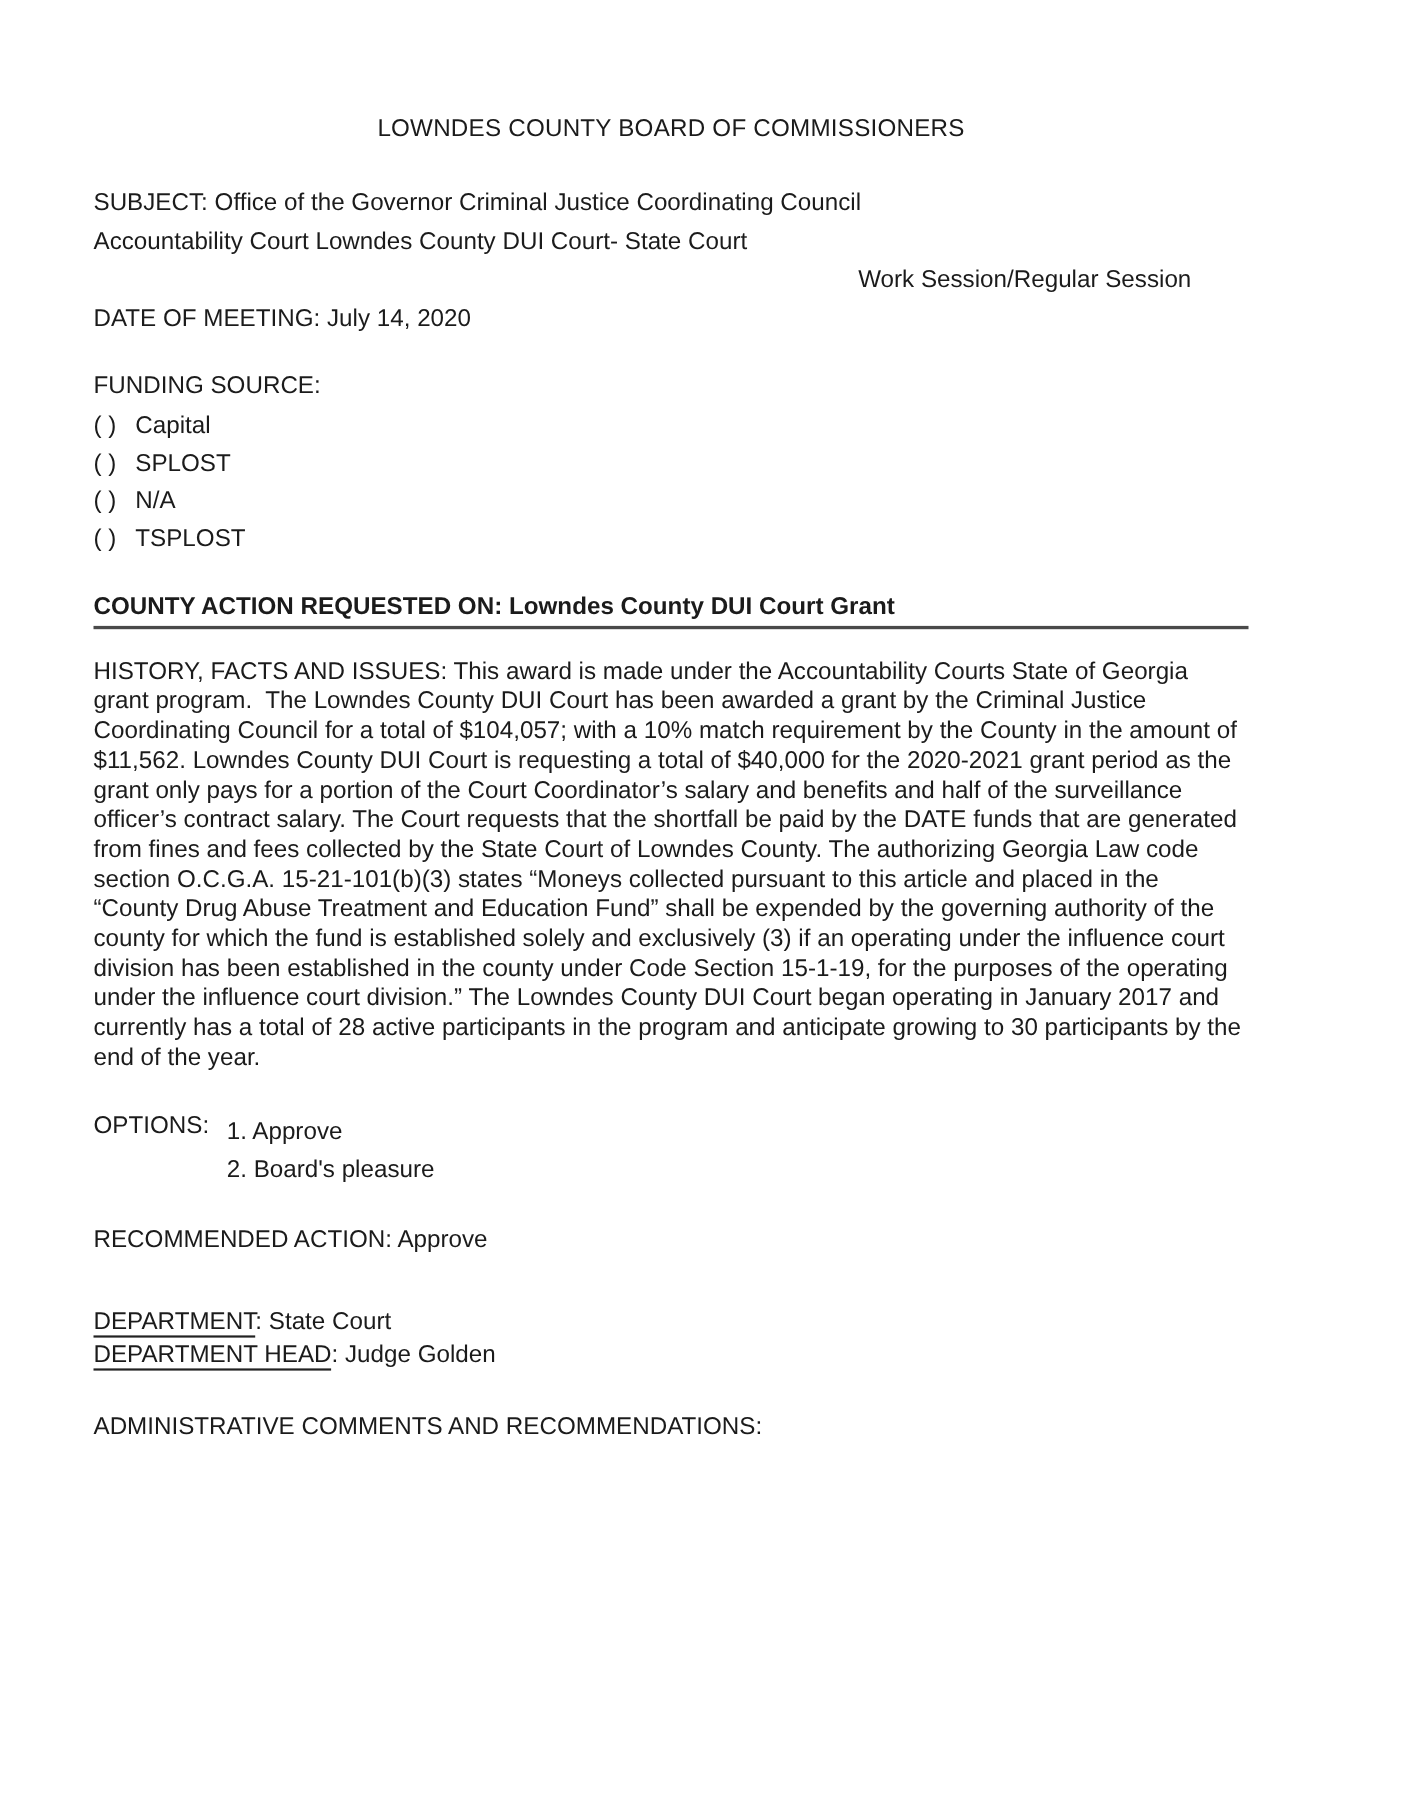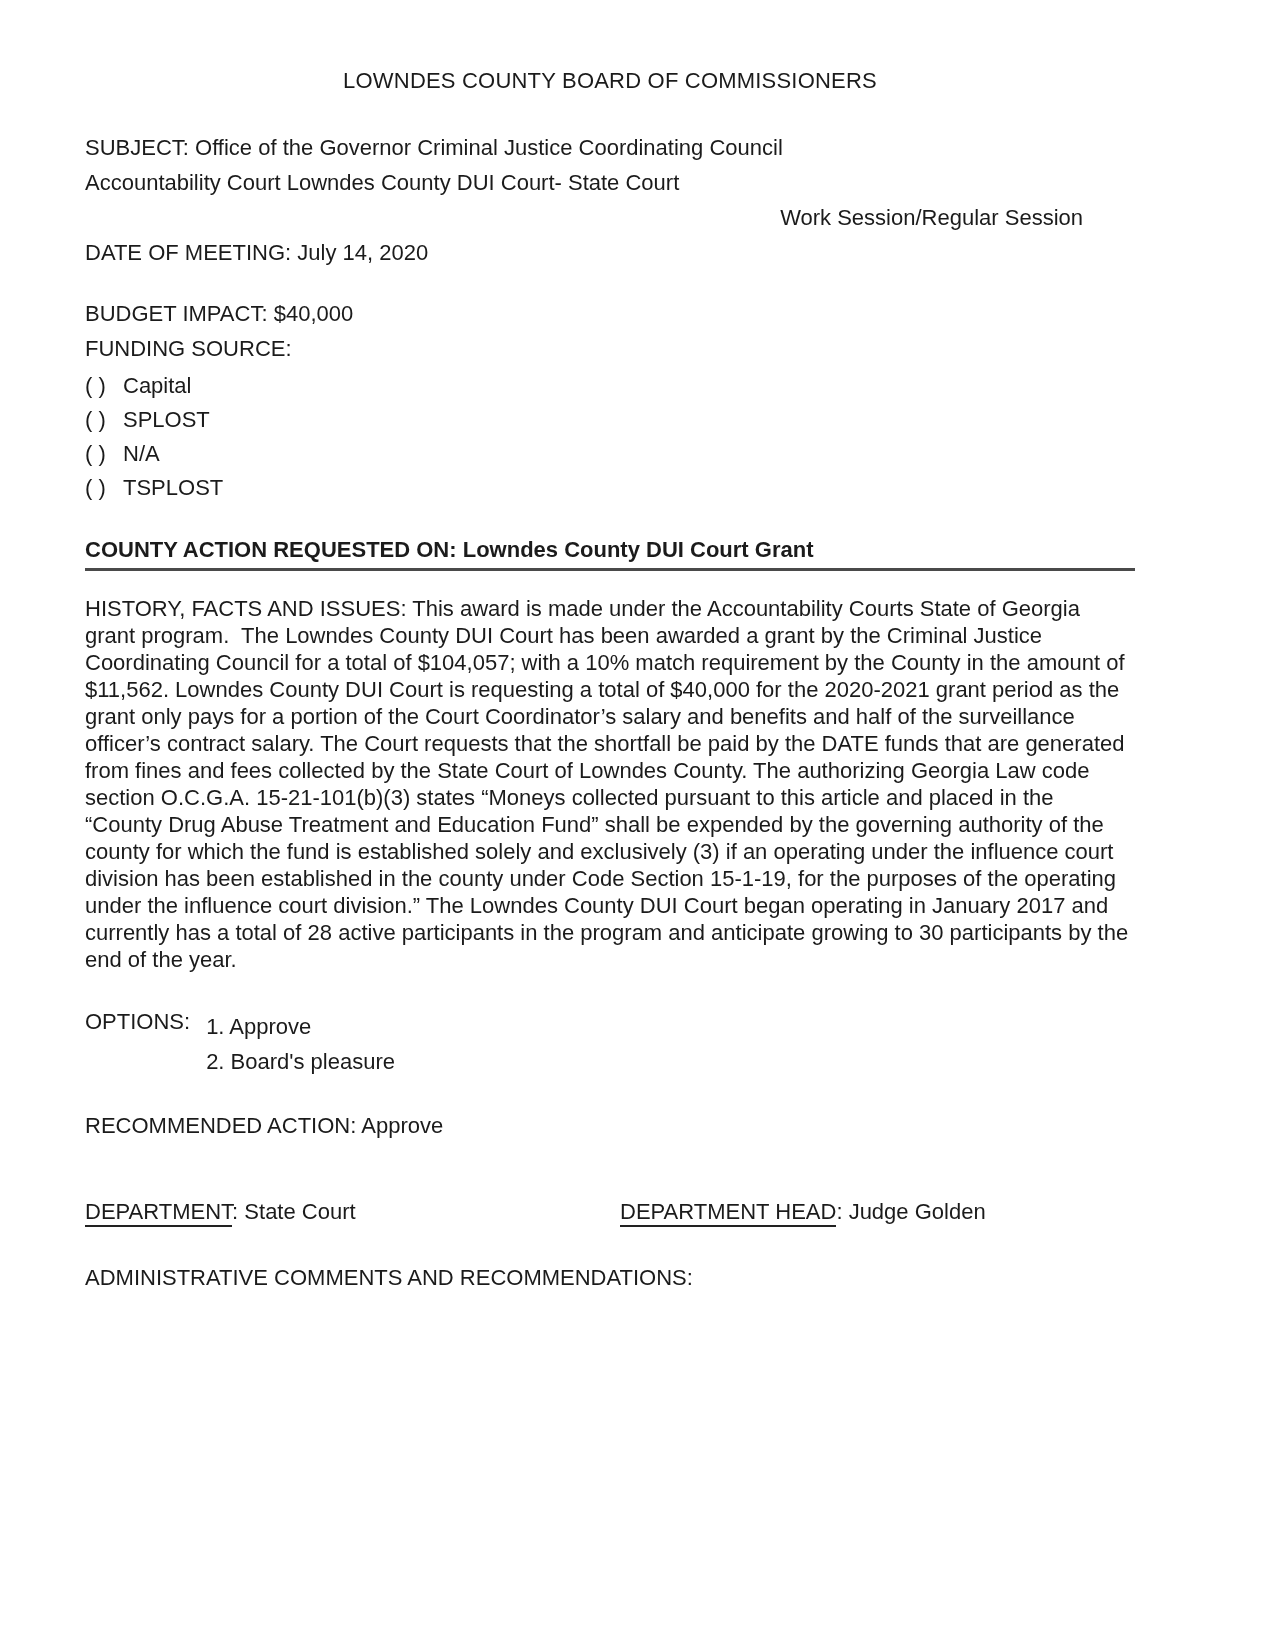--- a/index.html
+++ b/index.html
@@ -3,21 +3,21 @@
 <meta charset="utf-8">
 <style>
   html, body { margin: 0; padding: 0; background: #e8e8e8; }
   .page {
     position: relative;
     width: 1275px;
     height: 1651px;
     margin: 0 auto;
     background: #ffffff;
     box-sizing: border-box;
-    padding: 64px 140px 40px 85px;
+    padding: 100px 140px 40px 85px;
     font-family: "Liberation Sans", sans-serif;
     color: #1b1b1b;
     font-size: 22px;
     overflow: hidden;
   }
   .doc-title { text-align: center; line-height: 34px; letter-spacing: 0.2px; }
   .subject-block { margin-top: 32px; line-height: 35px; }
   .session-line { text-align: right; padding-right: 52px; line-height: 35px; }
   .date-line { line-height: 35px; }
   .budget-block { margin-top: 26px; line-height: 35px; }
@@ -32,21 +32,21 @@
     font-weight: bold;
   }
   .history-par {
     margin: 24px 0 0 0;
     line-height: 27px;
     white-space: pre-wrap;
   }
   .options-row { margin-top: 36px; display: flex; gap: 16px; }
   .options-items { line-height: 35px; }
   .recommended-line { margin-top: 32px; line-height: 30px; }
-  .dept-row { margin-top: 56px; display: flex; line-height: 30px; }
+  .dept-row { margin-top: 44px; display: flex; line-height: 30px; flex-direction: column; }
   .dept-left { width: 535px; }
   .u { border-bottom: 2px solid #222; padding-bottom: 1px; }
   .admin-line { margin-top: 36px; line-height: 30px; }
 </style>
 </head>
 <body>
 
 <div class="page">
 
   <header>
@@ -56,21 +56,20 @@
   <section class="subject-block">
     <div><span>SUBJECT:</span> <span>Office of the Governor Criminal Justice Coordinating Council</span></div>
     <div>Accountability Court Lowndes County DUI Court- State Court</div>
   </section>
 
   <div class="session-line">Work Session/Regular Session</div>
 
   <div class="date-line"><span>DATE OF MEETING:</span> <span>July 14, 2020</span></div>
 
   <section class="budget-block">
-    <div><span>BUDGET IMPACT:</span> <span>$40,000</span></div>
     <div>FUNDING SOURCE:</div>
   </section>
 
   <div class="funding-options">
     <div class="funding-option"><span class="mark">( )</span><span>Capital</span></div>
     <div class="funding-option"><span class="mark">( )</span><span>SPLOST</span></div>
     <div class="funding-option"><span class="mark">( )</span><span>N/A</span></div>
     <div class="funding-option"><span class="mark">( )</span><span>TSPLOST</span></div>
   </div>
 

